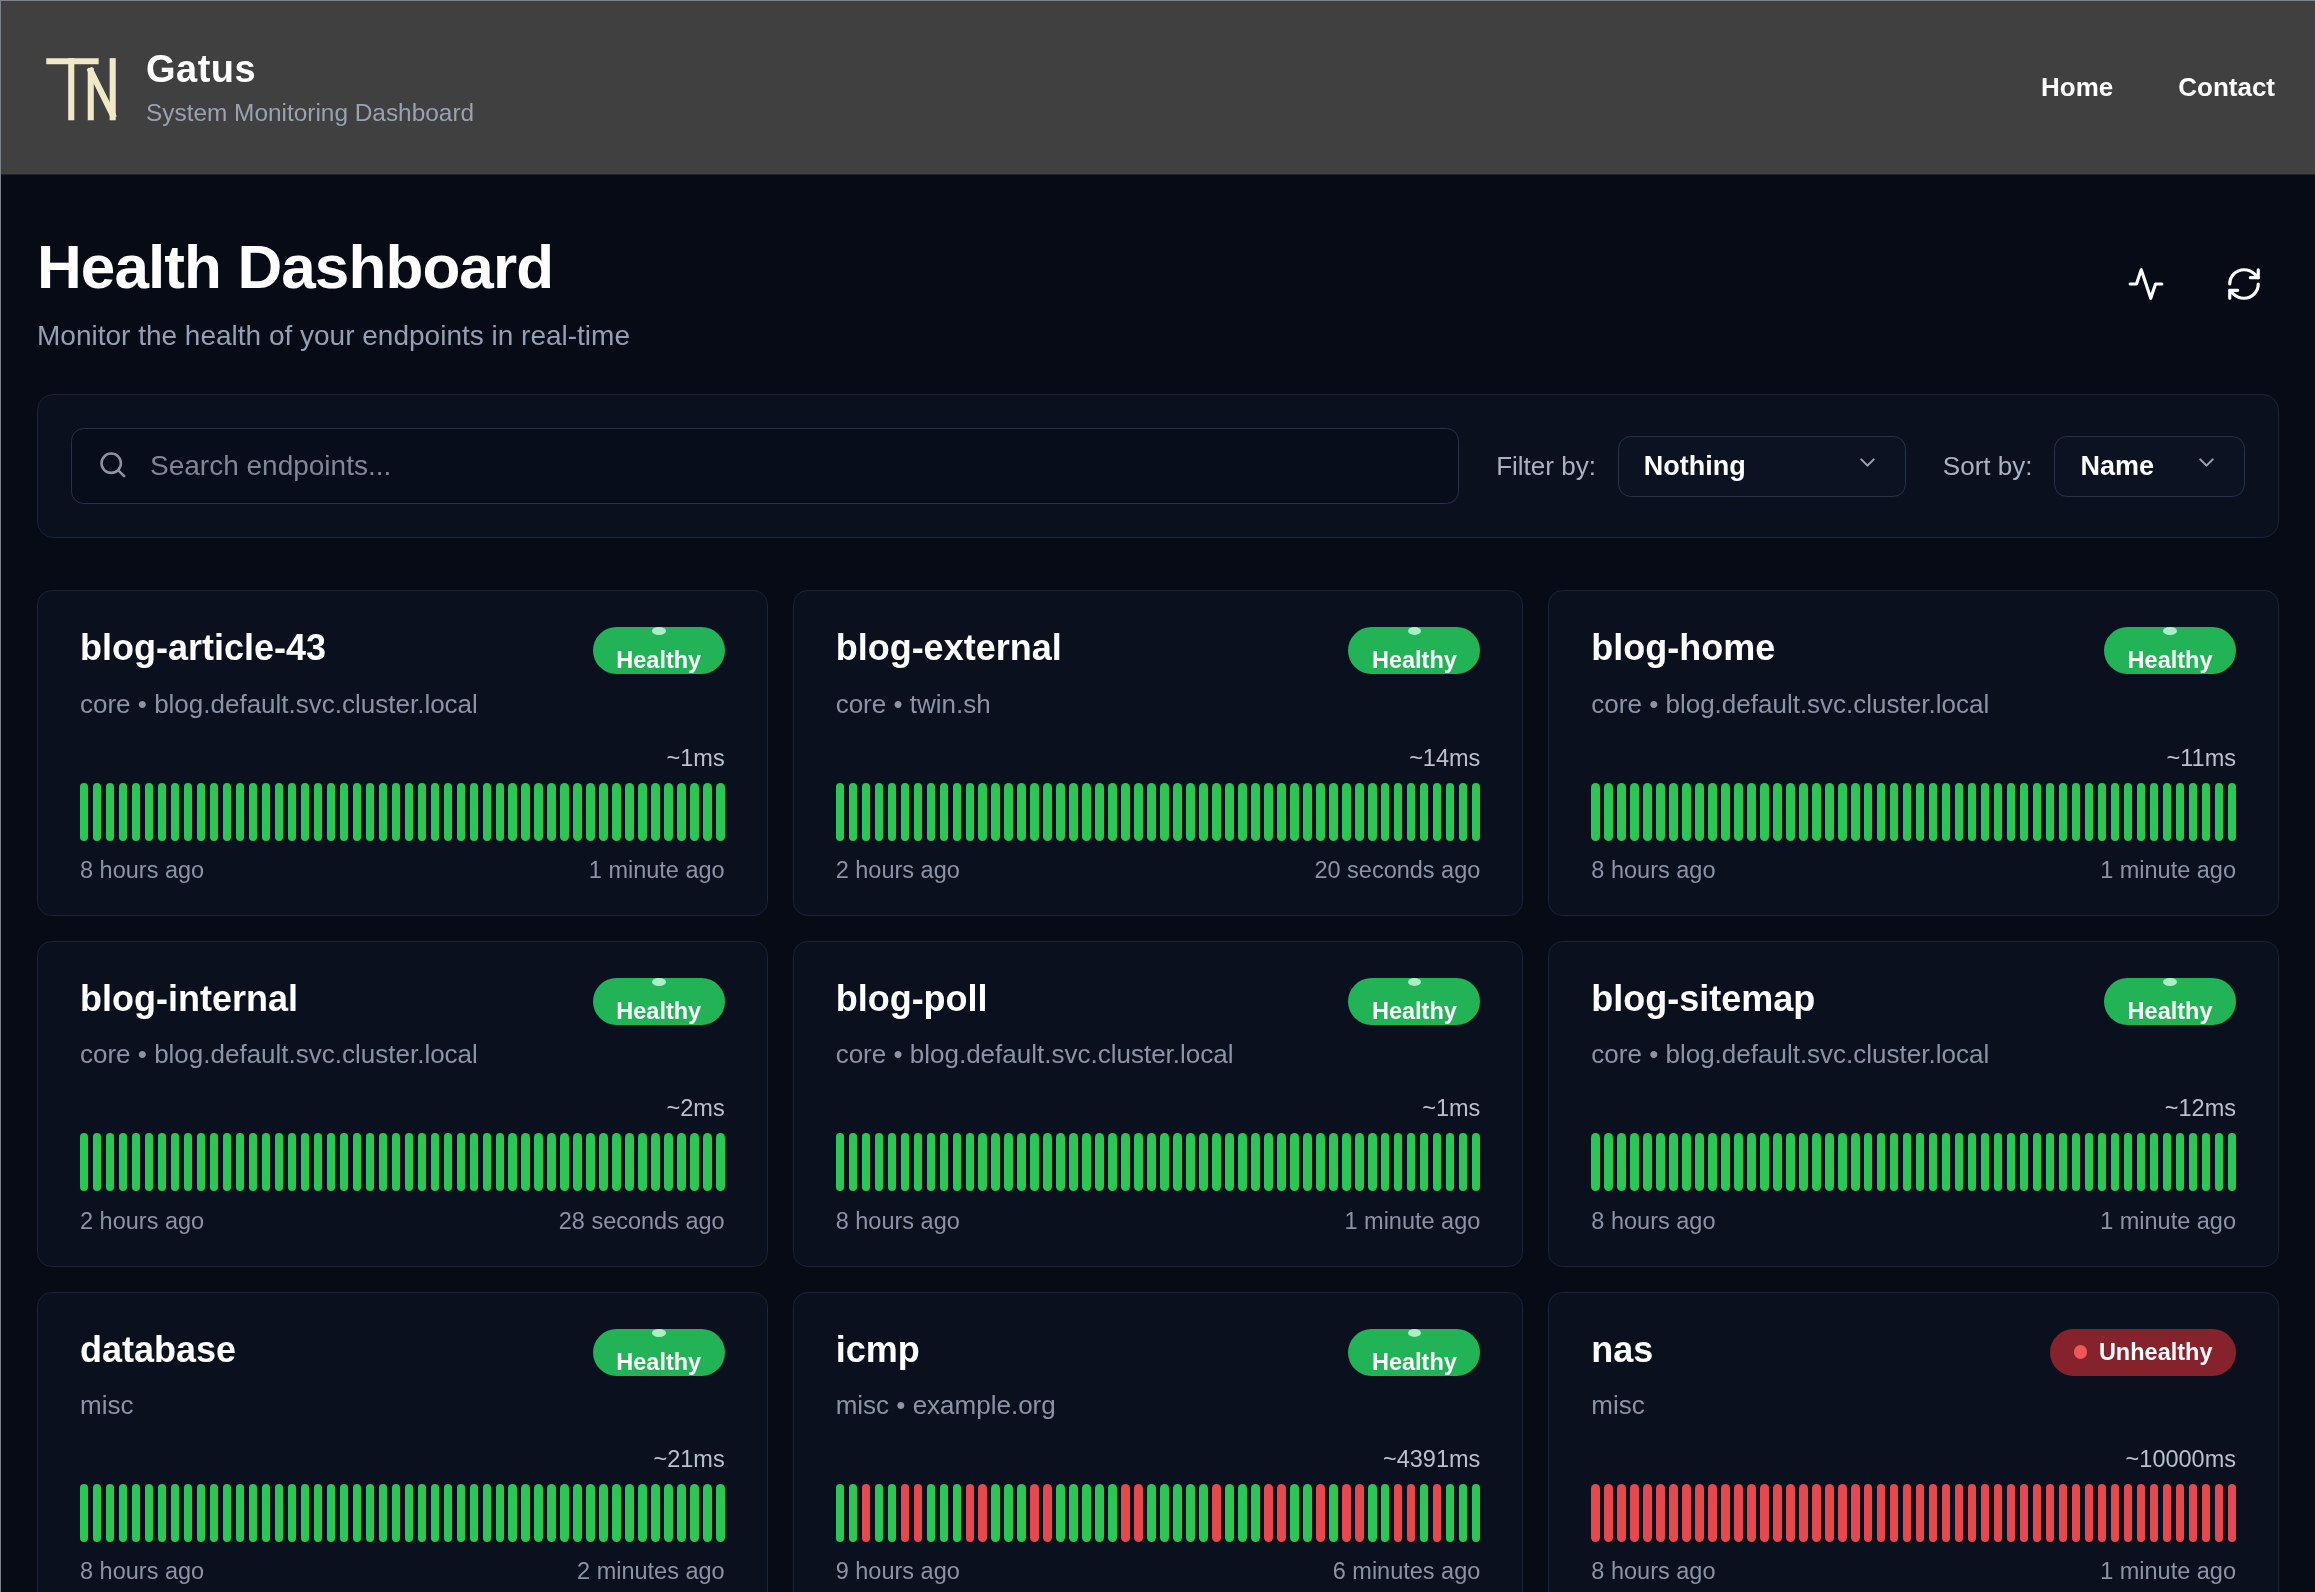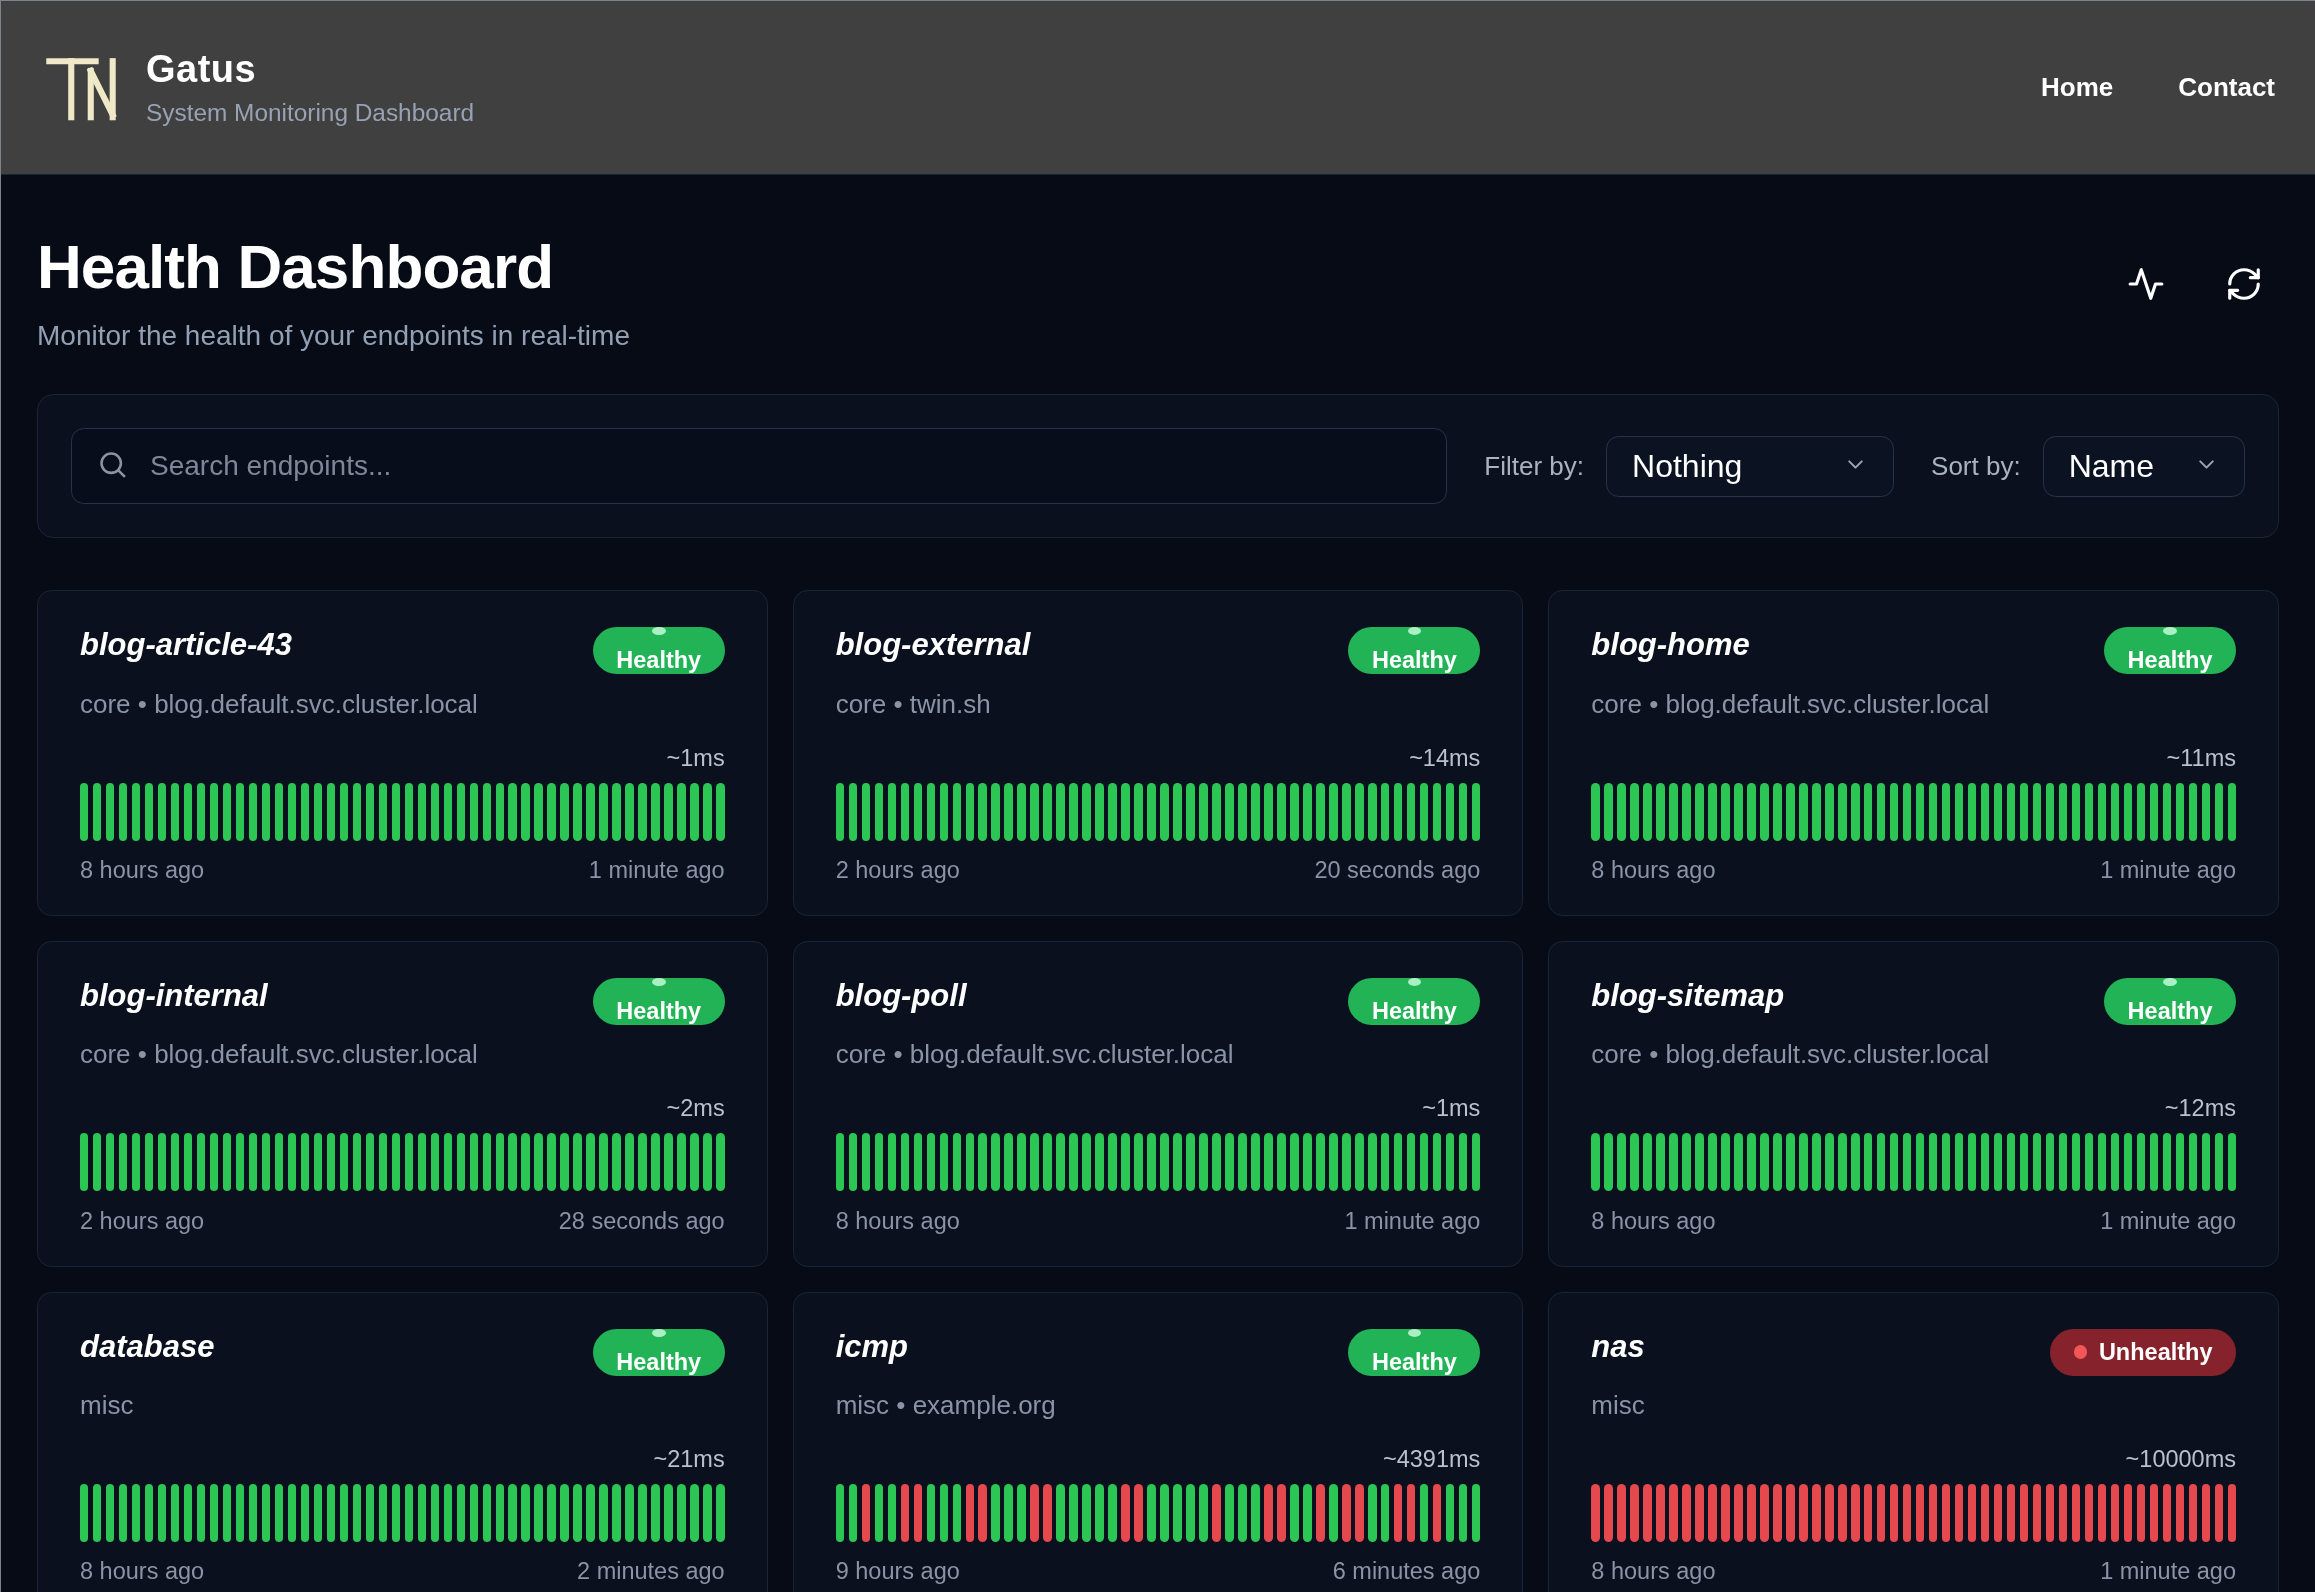--- a/index.html
+++ b/index.html
@@ -44,33 +44,34 @@
   .search-box input {
     flex:1; background:transparent; border:none; outline:none;
     color:#e6eaf2; font-size:28px; font-family:"Liberation Sans", sans-serif;
   }
   .search-box input::placeholder { color:#7e8798; }
   .filter-group { display:flex; align-items:center; gap:22px; margin-left:10px; }
   .group-label { font-size:26px; color:#a9b2c0; white-space:nowrap; }
   .select {
     display:flex; align-items:center; justify-content:space-between; gap:40px;
     background:#0b1322; border:1.8px solid #28324a; border-radius:12.7px;
-    padding:0 25px; height:61px; font-size:32px; color:#ffffff; cursor:pointer;
+    padding:0 25px; height:61px; font-size:27px; color:#ffffff; cursor:pointer;
     min-width:288px;
+    font-weight:bold;
   }
   .select.small { min-width:188px; }
 
   
   .grid { display:grid; grid-template-columns:repeat(3,1fr); gap:25px; margin-top:52px; }
   .card {
     background:#0a101d; border:0.9px solid #1b2537; border-radius:14.5px;
     padding:36px 42px 31px;
   }
   .card-head { display:flex; justify-content:space-between; align-items:flex-start; }
-  .card-title { font-size:31px; font-weight:700;font-style:italic; }
+  .card-title { font-size:36px; font-weight:700; }
   .badge {
     display:flex; align-items:center; gap:11.8px; height:47px; padding:0 23.5px;
     border-radius:25px; font-size:23.5px; font-weight:700; white-space:nowrap;
   }
   .badge.ok  { background:var(--healthy-badge); color:#ffffff;flex-direction:column; }
   .badge.bad { background:var(--unhealthy-badge); color:#ffffff; }
   .dot { width:13.6px; height:13.6px; border-radius:50%; }
   .badge.ok .dot  { background:#a9f0c3; }
   .badge.bad .dot { background:#f25757; }
   .card-meta { font-size:26px; color:#8a94a6; margin-top:14.5px; }

